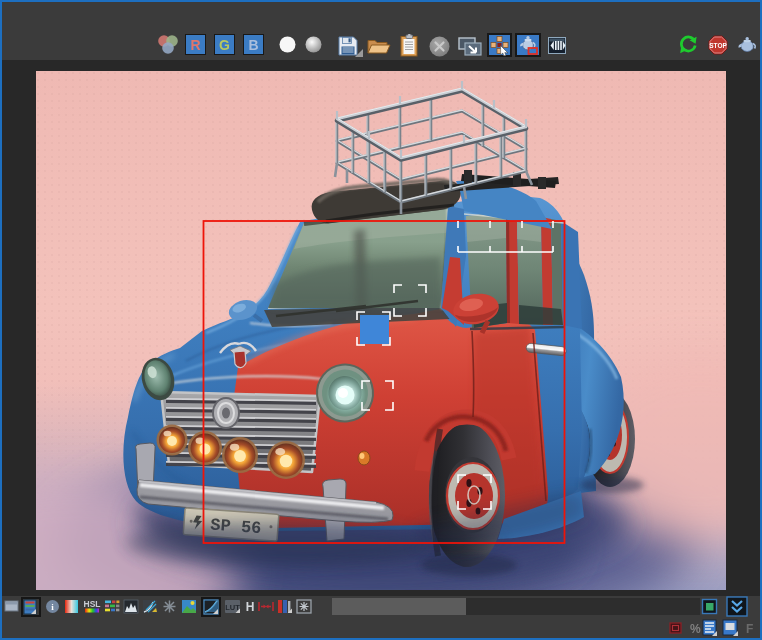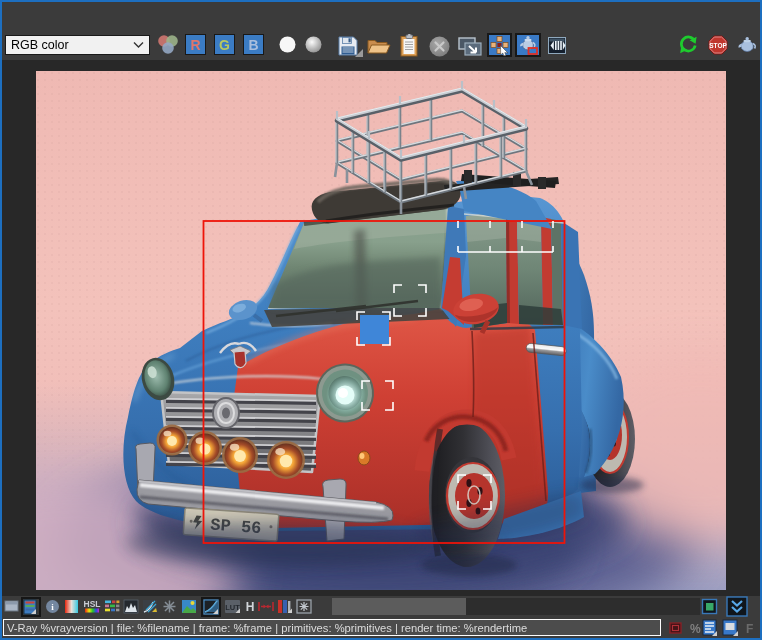--- a/index.html
+++ b/index.html
@@ -17,26 +17,20 @@
 #sfield{position:absolute;left:1px;top:1px;width:656px;height:15px;background:#4c4c4c;border:1px solid #fdfdfd;}
 #stext{position:absolute;left:3px;top:2px;font-size:11.2px;color:#dcdcdc;white-space:nowrap;}
 #dropdown{position:absolute;left:3px;top:7px;width:143px;height:18px;background:#f1f1f1;border:1px solid #191919;}
 #ddtext{position:absolute;left:5px;top:2px;font-size:12.5px;color:#000;}
 .ti{position:absolute;}
 </style>
 </head>
 <body>
 <div id="win">
   <div id="toolbar">
-    <div id="dropdown">
-      <div id="ddtext">RGB color</div>
-      <svg class="ti" style="right:5px;top:5px" width="11" height="8">
-          <path d="M1 1.5 L5.5 6 L10 1.5" fill="none" stroke="#333" stroke-width="1.4"></path>
-        </svg>
-    </div>
 
     <svg class="ti" style="left:155px;top:6px" width="22" height="21" viewBox="0 0 22 21">
       <circle cx="7" cy="7" r="5.8" fill="#c8746e" opacity="0.95"></circle>
       <circle cx="15" cy="7" r="5.8" fill="#9cb389" opacity="0.9"></circle>
       <circle cx="11" cy="14" r="5.8" fill="#93a7c3" opacity="0.9"></circle>
     </svg>
 
     <svg class="ti" style="left:183px;top:6px" width="84" height="21" viewBox="0 0 84 21">
       <rect x="0.5" y="0.5" width="20" height="20" fill="#3b7cc4" stroke="#181818"></rect>
       <rect x="29.5" y="0.5" width="20" height="20" fill="#3b7cc4" stroke="#181818"></rect>
@@ -575,23 +569,20 @@
           <rect x="0.5" y="0.5" width="14" height="14" fill="#10161c" stroke="#3878b8" stroke-width="1.4"></rect>
           <rect x="4" y="4" width="7.5" height="7.5" fill="#38a868"></rect>
         </g>
       <g transform="translate(725,1)">
           <rect x="0" y="0" width="20" height="19" fill="#10161c" stroke="#3878b8" stroke-width="1.4"></rect>
           <path d="M5,4 L10,8.5 L15,4 M5,10 L10,14.5 L15,10" stroke="#58a8e8" stroke-width="2.2" fill="none"></path>
         </g>
     </svg>
   </div>
   <div id="sbar">
-    <div id="sfield">
-        <div id="stext">V-Ray %vrayversion | file: %filename | frame: %frame | primitives: %primitives | render time: %rendertime</div>
-      </div>
     <svg style="position:absolute;left:660px;top:0" width="98" height="20" viewBox="0 0 98 20">
       <rect x="8" y="5" width="11" height="10" fill="#441418" stroke="#8a2026" stroke-width="1.3"></rect>
       <rect x="10.5" y="7.5" width="6" height="5" fill="none" stroke="#b03038" stroke-width="1.1"></rect>
       <text x="28" y="14.5" font-size="12" font-weight="bold" fill="#808080" font-family="Liberation Sans">%</text>
       <g transform="translate(41,2)">
           <rect x="0" y="0" width="13" height="15" fill="#3878c8" stroke="#18283c"></rect>
           <path d="M2,3 H11 M2,6 H11 M2,9 H8 M2,12 H11" stroke="#e8eef4" stroke-width="1.4"></path>
           <path d="M14,16 L9,16 L14,11 Z" fill="#cfcfcf"></path>
         </g>
       <g transform="translate(61,2)">

